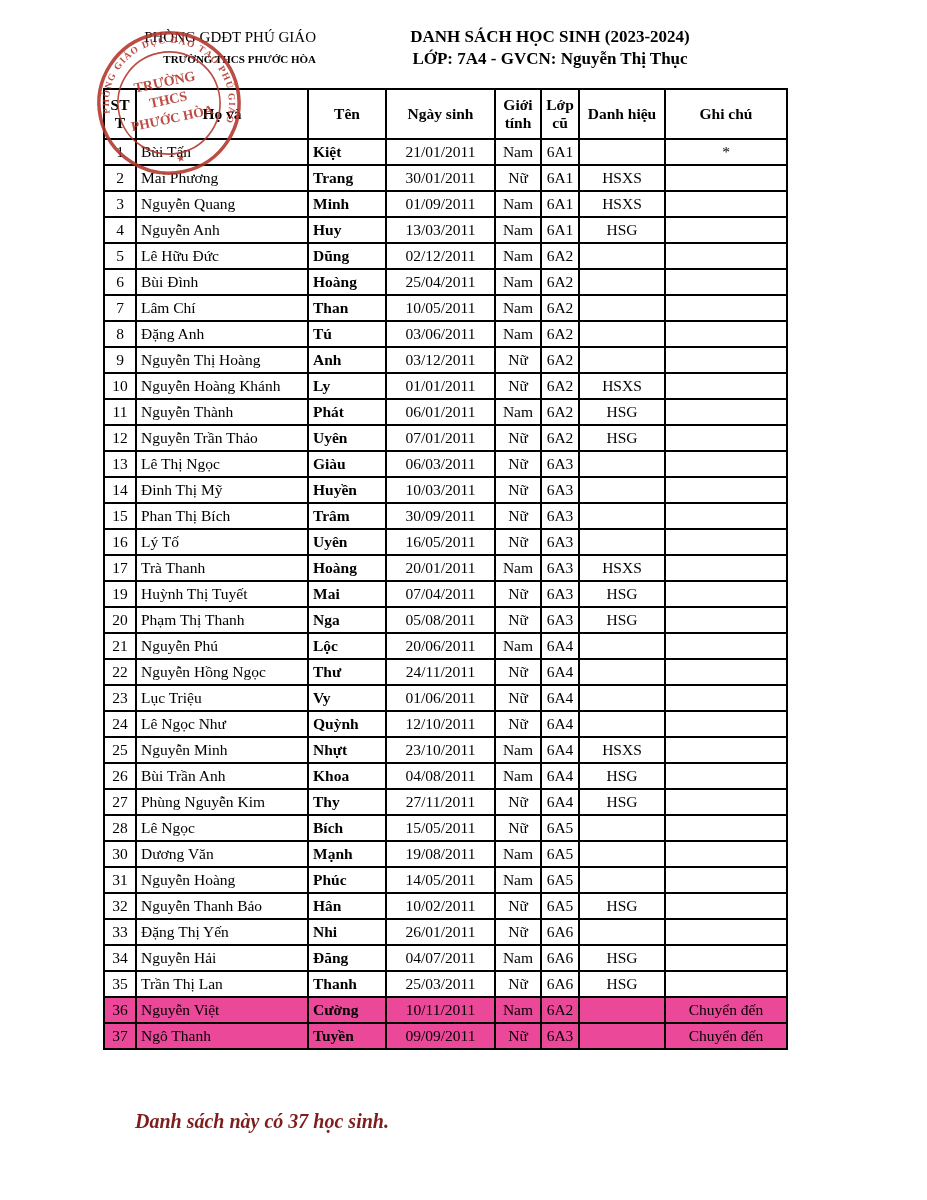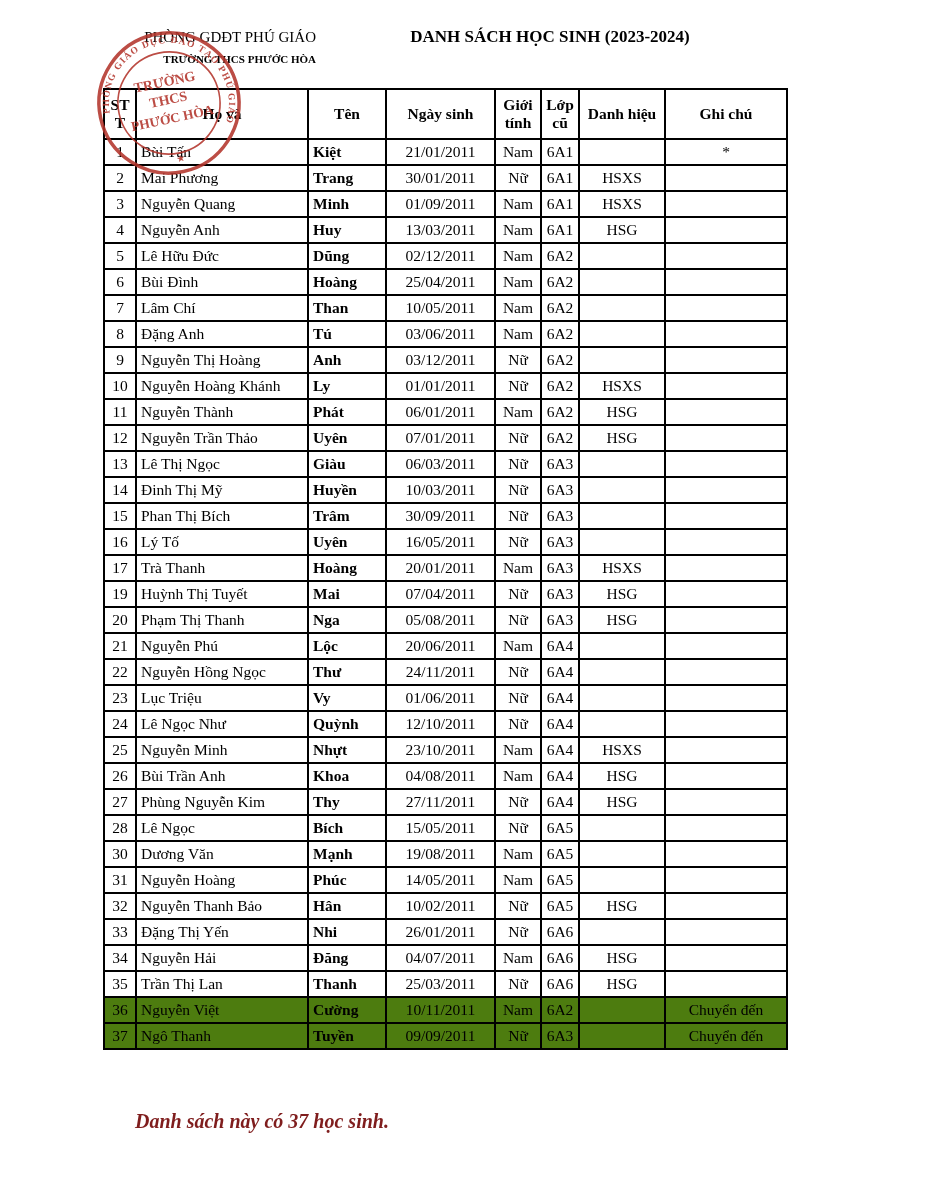--- a/index.html
+++ b/index.html
@@ -43,37 +43,38 @@
   }
   .roster td { height:24px; line-height:1.1; }
   .c-stt  { text-align:center; }
   .c-ho   { text-align:left; }
   .c-ten  { text-align:left; font-weight:bold; }
   .c-ngay { text-align:center; }
   .c-gioi { text-align:center; }
   .c-lop  { text-align:center; }
   .c-danh { text-align:center; }
   .c-ghi  { text-align:center; }
-  tr.highlight td { background:#4d7c0f; }
+  tr.highlight td { background:#ec4899; }
   .footer-note {
     position:absolute; left:135px; top:1110px;
     font-size:20px; font-weight:bold; font-style:italic;
     color:#7f1d1d;
   }
 </style>
 </head>
 <body>
 
 <div class="letterhead-left">
   <div class="lh-line1">PHÒNG GDĐT PHÚ GIÁO</div>
   <div class="lh-line2">TRƯỜNG THCS PHƯỚC HÒA</div>
 </div>
 
 <div class="title-block">
   <div class="title-line">DANH SÁCH HỌC SINH (2023-2024)</div>
+  <div class="title-line">LỚP: 7A4 - GVCN: Nguyễn Thị Thục</div>
 </div>
 
 <svg class="stamp" viewBox="0 0 150 150">
   <circle cx="75" cy="75" r="70" fill="none" stroke="#b3352c" stroke-width="3.5"></circle>
   <circle cx="75" cy="75" r="51" fill="none" stroke="#b3352c" stroke-width="1.6"></circle>
   <path id="stamp-ring-path" d="M 75,75 m -60,0 a 60,60 0 1,1 120,0 a 60,60 0 1,1 -120,0" fill="none"></path>
   <text font-size="9.5" font-weight="bold" fill="#b3352c" letter-spacing="1.2" font-family="Liberation Serif, serif">
     <textPath href="#stamp-ring-path" startOffset="2">PHÒNG GIÁO DỤC ĐÀO TẠO PHÚ GIÁO</textPath>
   </text>
   <text x="75" y="58" text-anchor="middle" font-size="14" font-weight="bold" fill="#b3352c" font-family="Liberation Serif, serif">TRƯỜNG</text>

